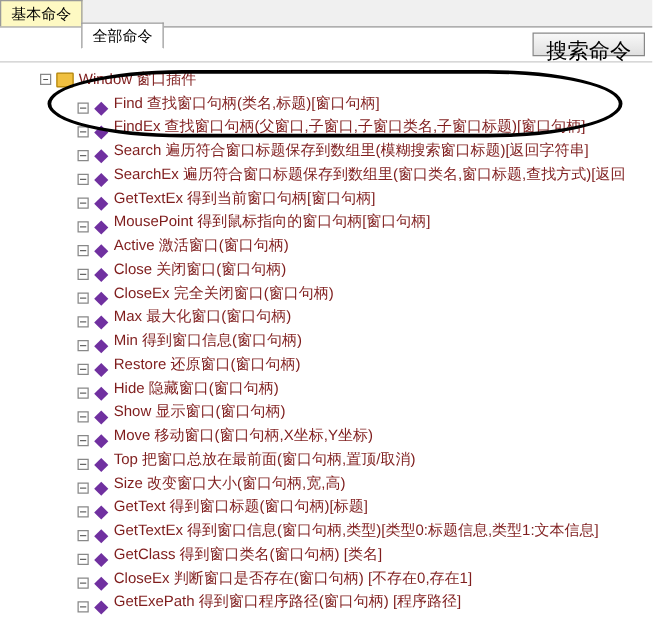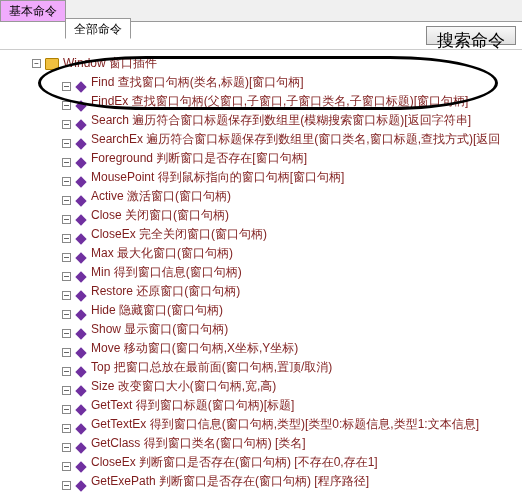--- a/index.html
+++ b/index.html
@@ -15,21 +15,21 @@
     .tabs {
       display: flex;
       border-bottom: 1px solid #999;
       background: #f0f0f0;
       height: 22px;
     }
     .tab {
       border: 1px solid #999;
       border-bottom: none;
       padding: 2px 8px;
-      background: #f0abfc;
+      background: #fef9c3;
       font-size: 12px;
       margin-right: -1px;
       cursor: pointer;
     }
     .tab.active {
       background: #fff;
       border-bottom: 1px solid #fff;
       position: relative;
       top: 18px;
     }
@@ -176,21 +176,21 @@
           <span class="node-label">Search 遍历符合窗口标题保存到数组里(模糊搜索窗口标题)[返回字符串]</span>
         </div>
         <div class="child-row">
           <span class="leaf-box"></span>
           <span class="diamond"></span>
           <span class="node-label">SearchEx 遍历符合窗口标题保存到数组里(窗口类名,窗口标题,查找方式)[返回</span>
         </div>
         <div class="child-row">
           <span class="leaf-box"></span>
           <span class="diamond"></span>
-          <span class="node-label">Foreground 判断窗口是否存在[窗口句柄]</span>
+          <span class="node-label">GetTextEx 得到当前窗口句柄[窗口句柄]</span>
         </div>
         <div class="child-row">
           <span class="leaf-box"></span>
           <span class="diamond"></span>
           <span class="node-label">MousePoint 得到鼠标指向的窗口句柄[窗口句柄]</span>
         </div>
         <div class="child-row">
           <span class="leaf-box"></span>
           <span class="diamond"></span>
           <span class="node-label">Active 激活窗口(窗口句柄)</span>
@@ -261,17 +261,17 @@
           <span class="node-label">GetClass 得到窗口类名(窗口句柄) [类名]</span>
         </div>
         <div class="child-row">
           <span class="leaf-box"></span>
           <span class="diamond"></span>
           <span class="node-label">CloseEx 判断窗口是否存在(窗口句柄) [不存在0,存在1]</span>
         </div>
         <div class="child-row">
           <span class="leaf-box"></span>
           <span class="diamond"></span>
-          <span class="node-label">GetExePath 判断窗口是否存在(窗口句柄) [程序路径]</span>
+          <span class="node-label">GetExePath 得到窗口程序路径(窗口句柄) [程序路径]</span>
         </div>
       </div>
   </div>
 </div>
 
 </body></html>

